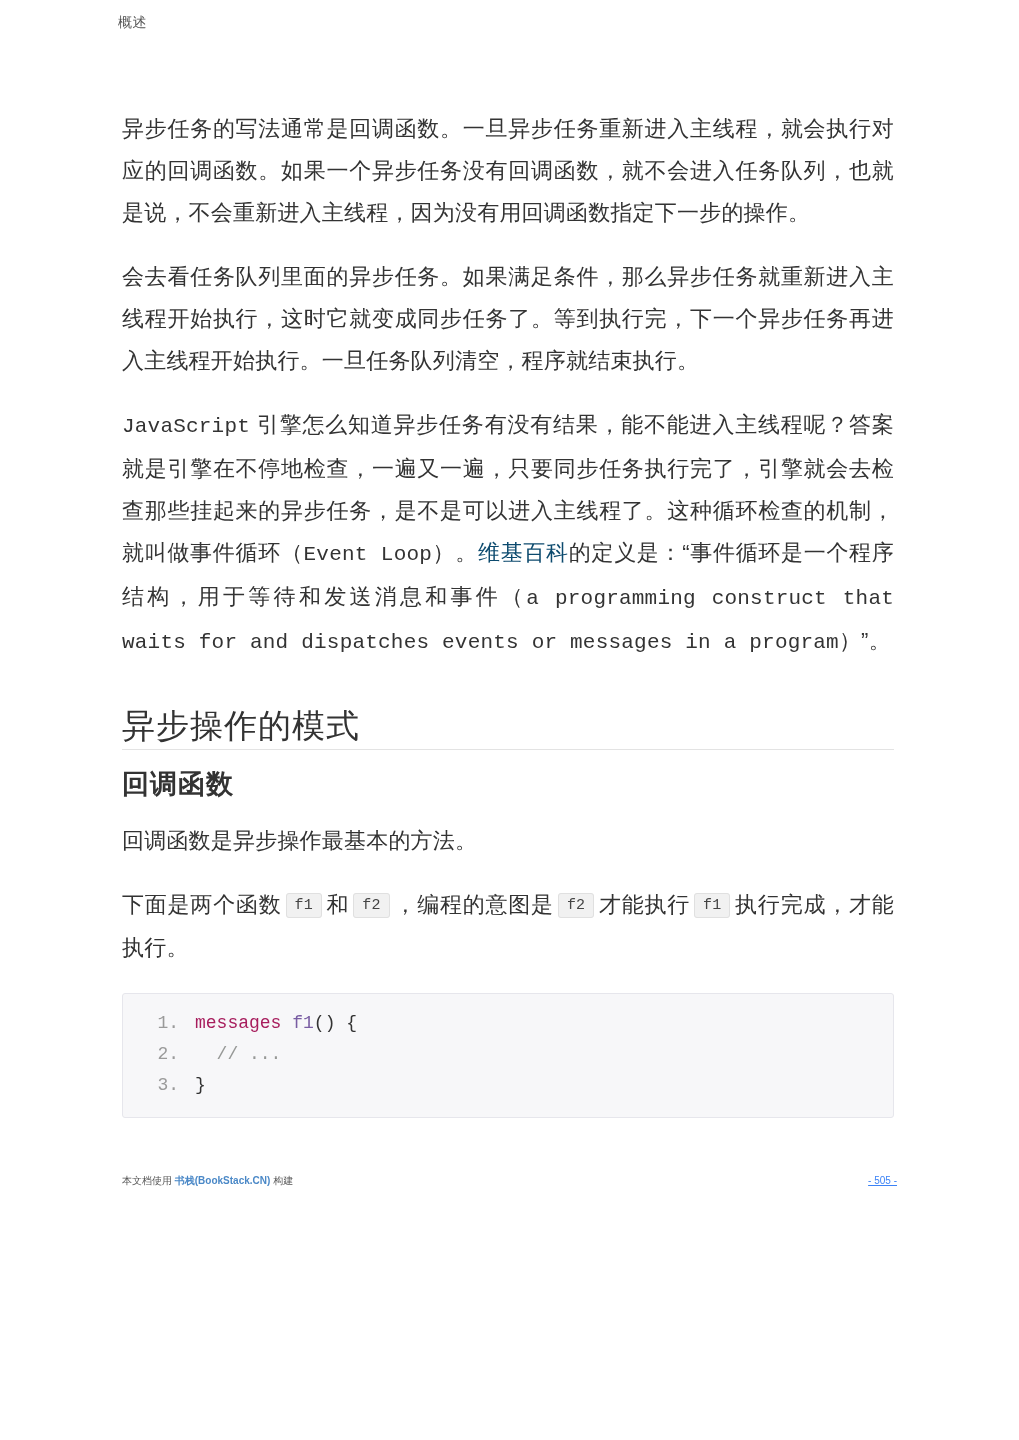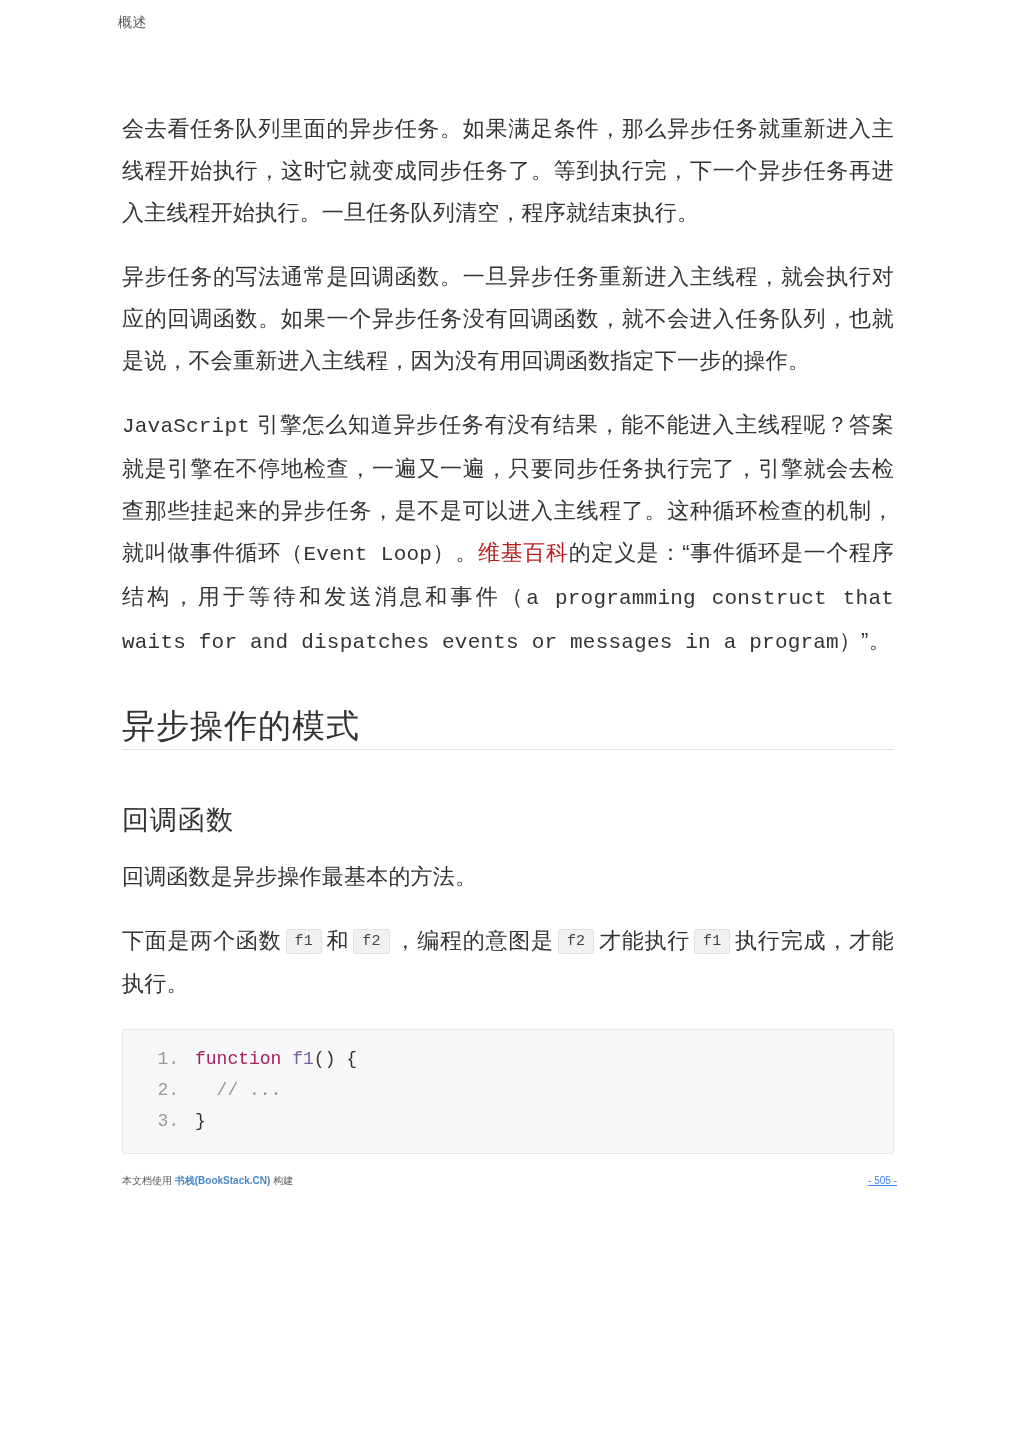--- a/index.html
+++ b/index.html
@@ -40,37 +40,37 @@
     line-height: 42px;
     color: #333333;
     text-align: justify;
     letter-spacing: 0.2px;
   }
   .mono {
     font-family: "Liberation Mono", "DejaVu Sans Mono", monospace;
     font-size: 21px;
   }
   a.link {
-    color: #b91c1c;
+    color: #0c4a6e;
     text-decoration: none;
   }
   h2.section-title {
     font-size: 33px;
     font-weight: normal;
     color: #333333;
     margin: 40px 0 12px 0;
     padding-bottom: 0;
     border-bottom: 1px solid #e3e3e3;
     letter-spacing: 1px;
   }
   h3.sub-title {
     font-size: 27px;
-    font-weight: normal;
+    font-weight: bold;
     color: #333333;
-    margin: 52px 0 18px 0;
+    margin: 16px 0 18px 0;
     letter-spacing: 1px;
   }
   code.inline {
     font-family: "Liberation Mono", "DejaVu Sans Mono", monospace;
     font-size: 15px;
     background: #f1f1f1;
     border: 1px solid #e0e0e0;
     border-radius: 3px;
     padding: 3px 8px;
     color: #444444;
@@ -126,38 +126,38 @@
 </style>
 </head>
 <body>
 
 <div class="page">
 
   <div class="header">概述</div>
 
   <div class="content">
 
+    <p class="para">异步任务的写法通常是回调函数。一旦异步任务重新进入主线程，就会执行对应的回调函数。如果一个异步任务没有回调函数，就不会进入任务队列，也就是说，不会重新进入主线程，因为没有用回调函数指定下一步的操作。</p>
+
     <p class="para">会去看任务队列里面的异步任务。如果满足条件，那么异步任务就重新进入主线程开始执行，这时它就变成同步任务了。等到执行完，下一个异步任务再进入主线程开始执行。一旦任务队列清空，程序就结束执行。</p>
-
-    <p class="para">异步任务的写法通常是回调函数。一旦异步任务重新进入主线程，就会执行对应的回调函数。如果一个异步任务没有回调函数，就不会进入任务队列，也就是说，不会重新进入主线程，因为没有用回调函数指定下一步的操作。</p>
 
     <p class="para"><span class="mono">JavaScript</span><span> 引擎怎么知道异步任务有没有结果，能不能进入主线程呢？答案就是引擎在不停地检查，一遍又一遍，只要同步任务执行完了，引擎就会去检查那些挂起来的异步任务，是不是可以进入主线程了。这种循环检查的机制，就叫做事件循环（</span><span class="mono">Event Loop</span><span>）。</span><a class="link" href="#">维基百科</a><span>的定义是：“事件循环是一个程序结构，用于等待和发送消息和事件（</span><span class="mono">a programming construct that waits for and dispatches events or messages in a program</span><span>）”。</span></p>
 
     <h2 class="section-title">异步操作的模式</h2>
 
 
     <h3 class="sub-title">回调函数</h3>
 
     <p class="para">回调函数是异步操作最基本的方法。</p>
 
     <p class="para"><span>下面是两个函数</span><code class="inline">f1</code><span>和</span><code class="inline">f2</code><span>，编程的意图是</span><code class="inline">f2</code><span>才能执行</span><code class="inline">f1</code><span>执行完成，才能执行。</span></p>
 
     <div class="codeblock">
       <div class="codeline">
-        <span class="lineno">1.</span><span class="kw">function</span><span class="fn"> f1</span><span class="punct">() {</span>
+        <span class="lineno">1.</span><span class="kw">messages</span><span class="fn"> f1</span><span class="punct">() {</span>
       </div>
       <div class="codeline">
         <span class="lineno">2.</span><span class="punct">  </span><span class="cmt">// ...</span>
       </div>
       <div class="codeline">
         <span class="lineno">3.</span><span class="punct">}</span>
       </div>
     </div>
 
   </div>

